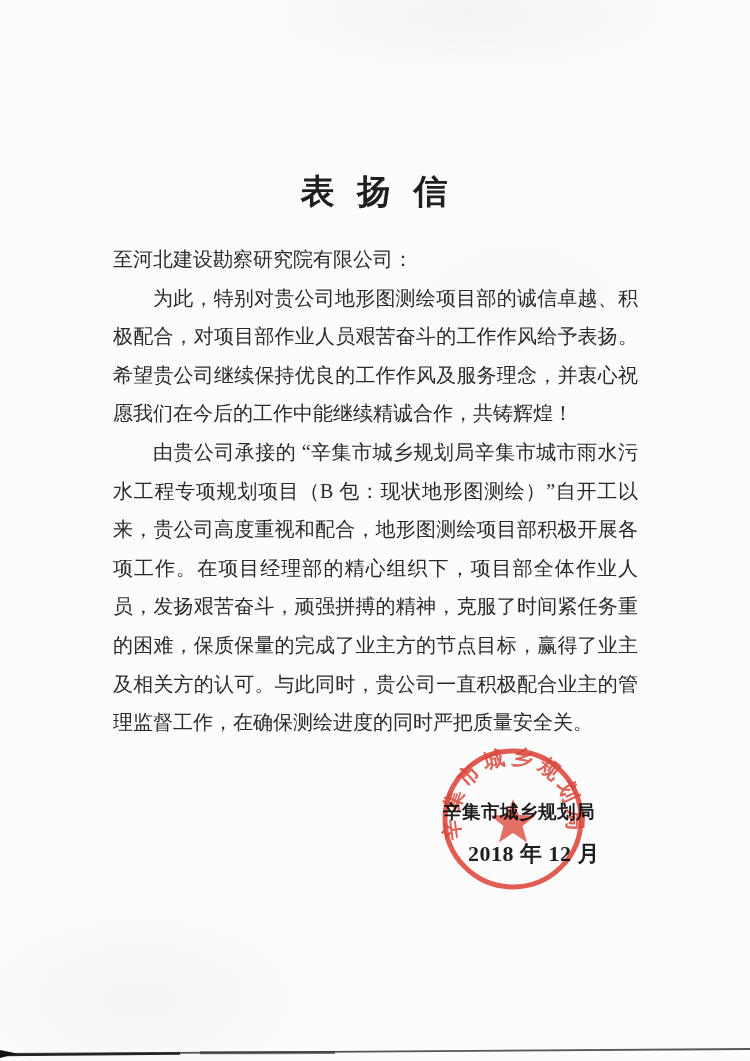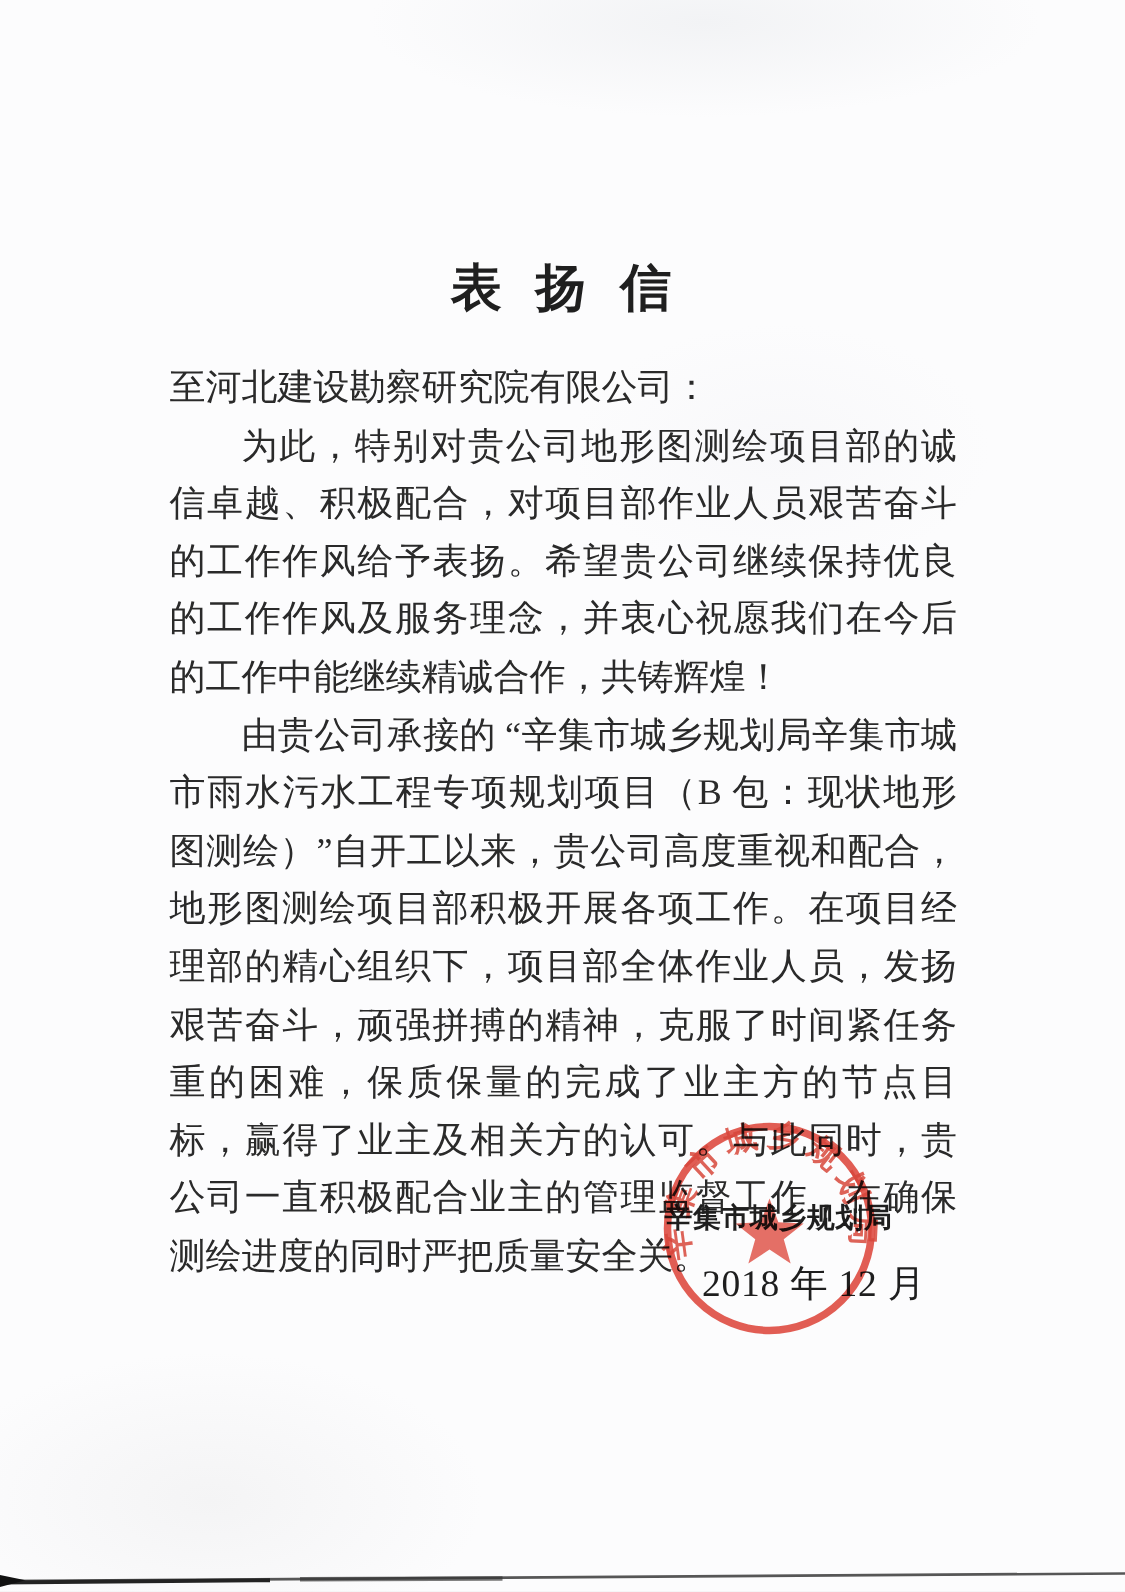--- a/index.html
+++ b/index.html
@@ -19,34 +19,34 @@
   }
   .title{
     position:absolute;top:127px;left:0;width:750px;
     text-align:center;
     font-size:34px;font-weight:600;letter-spacing:2px;word-spacing:10px;
     color:#1f1f1f;
     margin-top:42px;
   }
   .body-text{
     position:absolute;top:240px;left:113px;width:525px;
-    font-size:24px;line-height:38.6px;
+    font-size:20px;line-height:38.6px;
     text-align:justify;text-align-last:left;
     color:#2a2a2a;font-weight:500;
   }
   .body-text p{margin:0;padding:0;}
   .body-text p.para{text-indent:2em;}
   .sig-org{
     position:absolute;top:799px;left:443px;
     font-size:18.5px;font-weight:600;letter-spacing:0.5px;color:#1e1e1e;
     white-space:nowrap;
   }
   .sig-date{
     position:absolute;top:839px;left:468px;
-    font-size:25px;font-weight:400;letter-spacing:0.5px;color:#1e1e1e;
+    font-size:22px;font-weight:700;letter-spacing:0.5px;color:#1e1e1e;
     white-space:nowrap;
   }
   .seal{
     position:absolute;top:746px;left:440px;width:146px;height:146px;
     mix-blend-mode:multiply;opacity:0.9;
   }
   .seal text{
     font-family:"Liberation Serif","DejaVu Serif",serif;
     font-weight:bold;
   }

